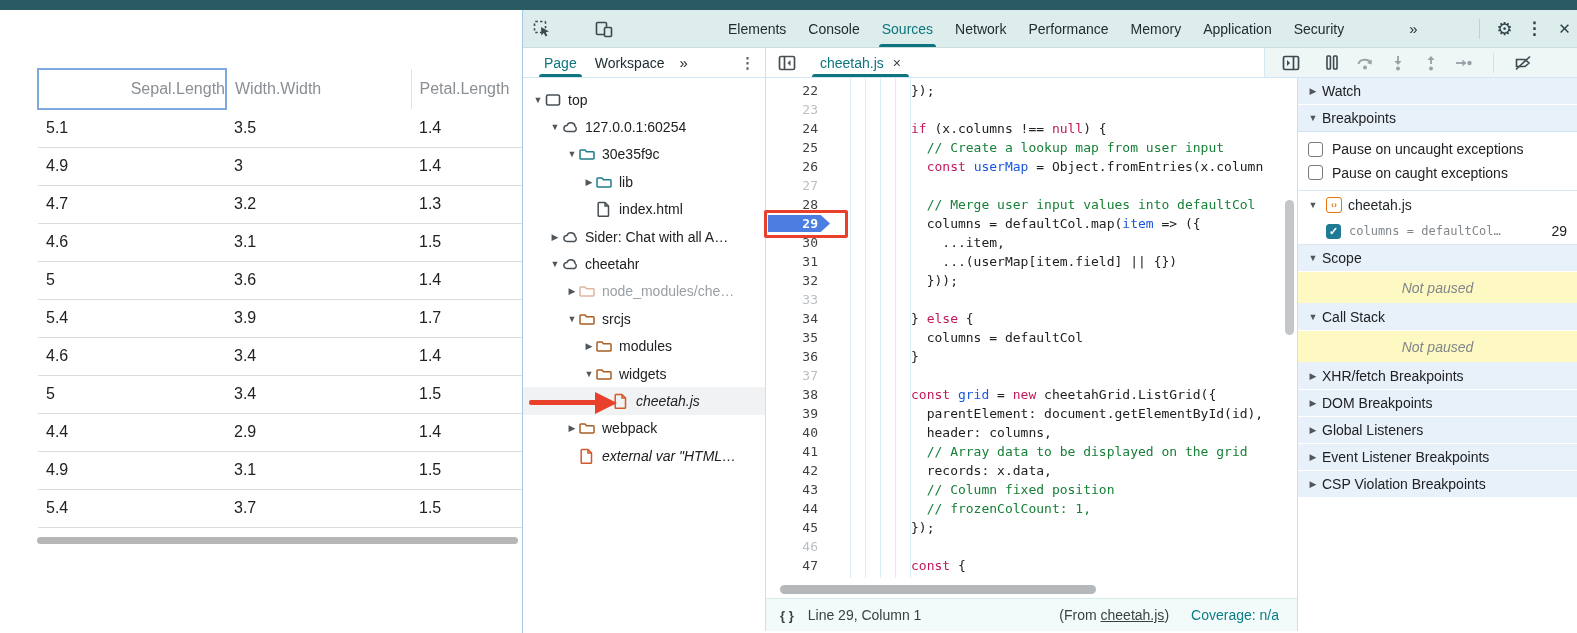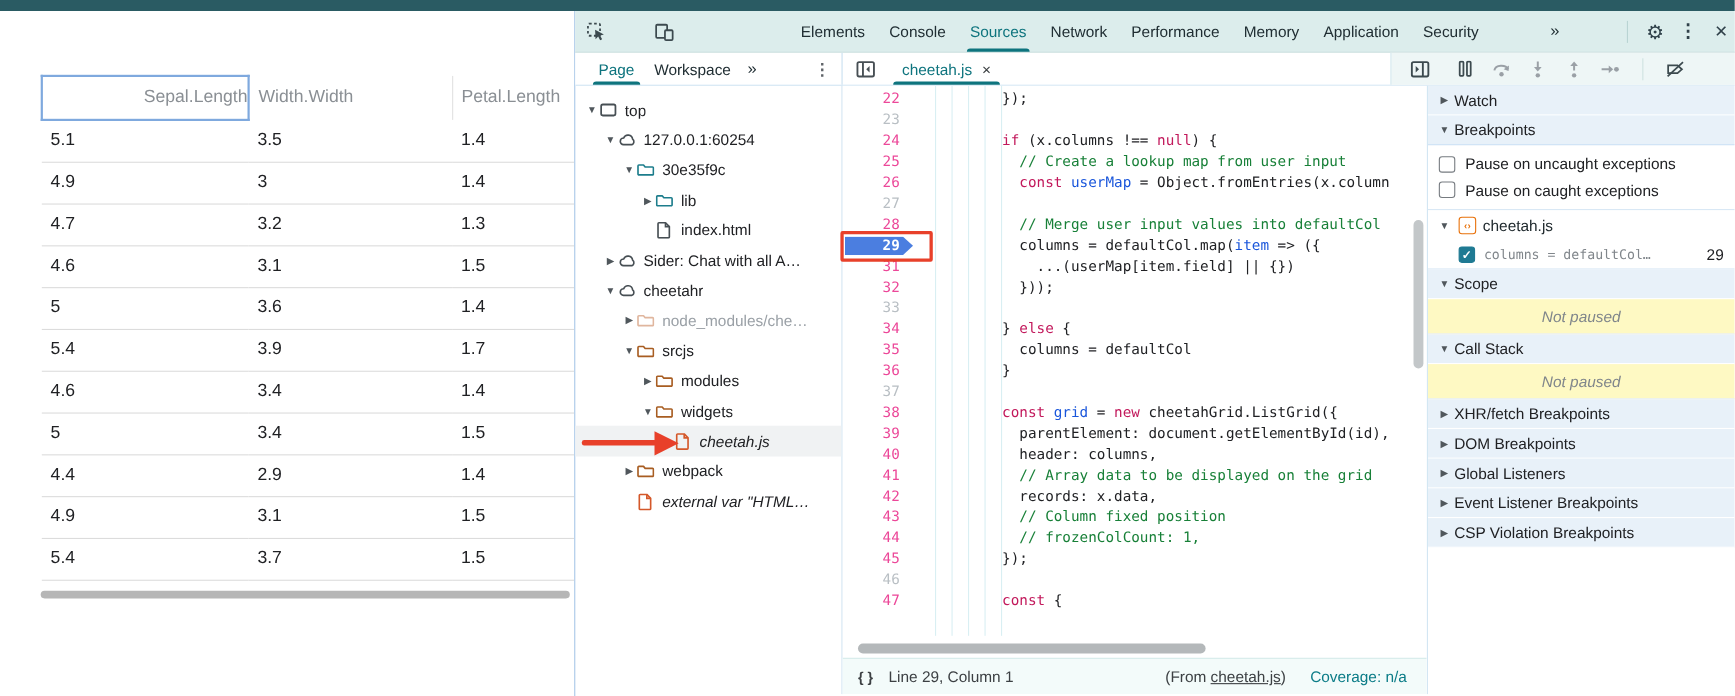--- a/index.html
+++ b/index.html
@@ -70,21 +70,21 @@
   .tw-label { color:#202124; overflow:hidden; text-overflow:ellipsis; }
   .tw-label.it { font-style:italic; }
   .tw-label.dim { color:#9aa0a6; }
 
   
   #editor-pane { flex:1; position:relative; background:#fff; overflow:hidden; }
   .indent-guide { position:absolute; top:0; height:500px; width:1px; background:#d9eff3; }
   #code-lines { position:absolute; left:0; top:3px; right:14px; font-family:"DejaVu Sans Mono",monospace;
                 font-size:13px; line-height:19px; }
   .code-line { display:flex; height:19px; position:relative; }
-  .gut { width:58px; flex:0 0 58px; text-align:right; padding-right:6px; color:#ec4899; z-index:2; }
+  .gut { width:58px; flex:0 0 58px; text-align:right; padding-right:6px; color:#404040; z-index:2; }
   .gut.dim { color:#b9bfc4; }
   .code-line.bp .gut { color:#fff; font-weight:bold; }
   .bp-marker { position:absolute; left:2px; top:1px; width:62px; height:17px; background:#4b7ee0;
                clip-path:polygon(0 0,85% 0,100% 50%,85% 100%,0 100%); z-index:1; }
   .src { padding-left:87px; white-space:pre; }
   .tk-p { color:#202124; } .tk-k { color:#c2185b; } .tk-c { color:#188038; } .tk-v { color:#1a56db; }
   #editor-vscroll { position:absolute; right:3px; top:122px; width:9px; height:135px;
                     background:#c3c7c9; border-radius:5px; }
   #editor-hscroll { position:absolute; left:14px; bottom:37px; width:316px; height:9px;
                     background:#b4b8ba; border-radius:5px; }
@@ -478,20 +478,24 @@
           <div class="code-line">
             <span class="gut">28</span>
             <span class="src"><span class="tk-c">  // Merge user input values into defaultCol</span></span>
           </div>
           <div class="code-line bp">
             <div class="bp-marker"></div>
             <span class="gut">29</span>
             <span class="src"><span class="tk-p">  columns = defaultCol.map(</span><span class="tk-v">item</span><span class="tk-p"> =&gt; ({</span></span>
           </div>
           <div class="code-line">
+            <span class="gut">30</span>
+            <span class="src"><span class="tk-p">    ...item,</span></span>
+          </div>
+          <div class="code-line">
             <span class="gut">31</span>
             <span class="src"><span class="tk-p">    ...(userMap[item.field] || {})</span></span>
           </div>
           <div class="code-line">
             <span class="gut">32</span>
             <span class="src"><span class="tk-p">  }));</span></span>
           </div>
           <div class="code-line">
             <span class="gut dim">33</span>
             <span class="src"></span>

